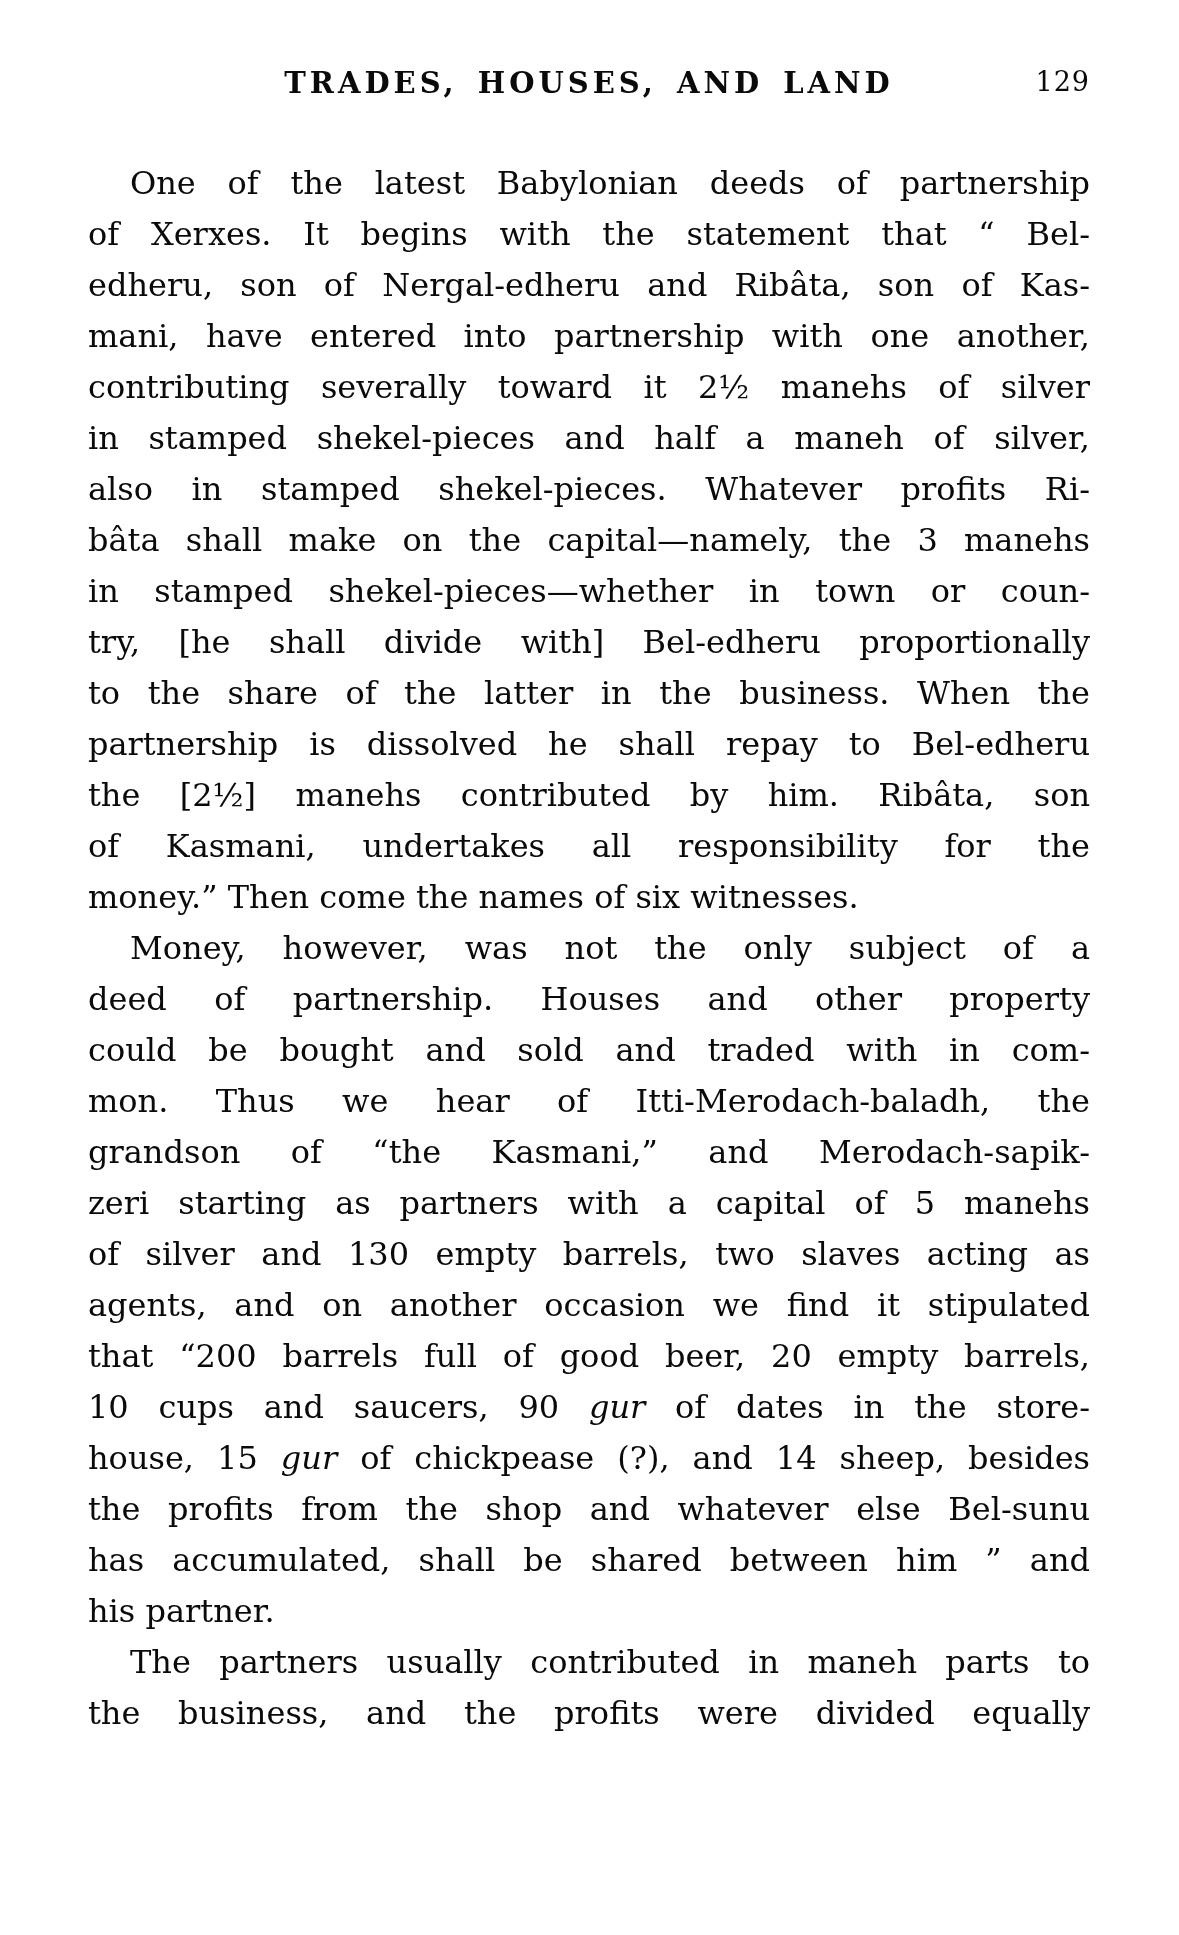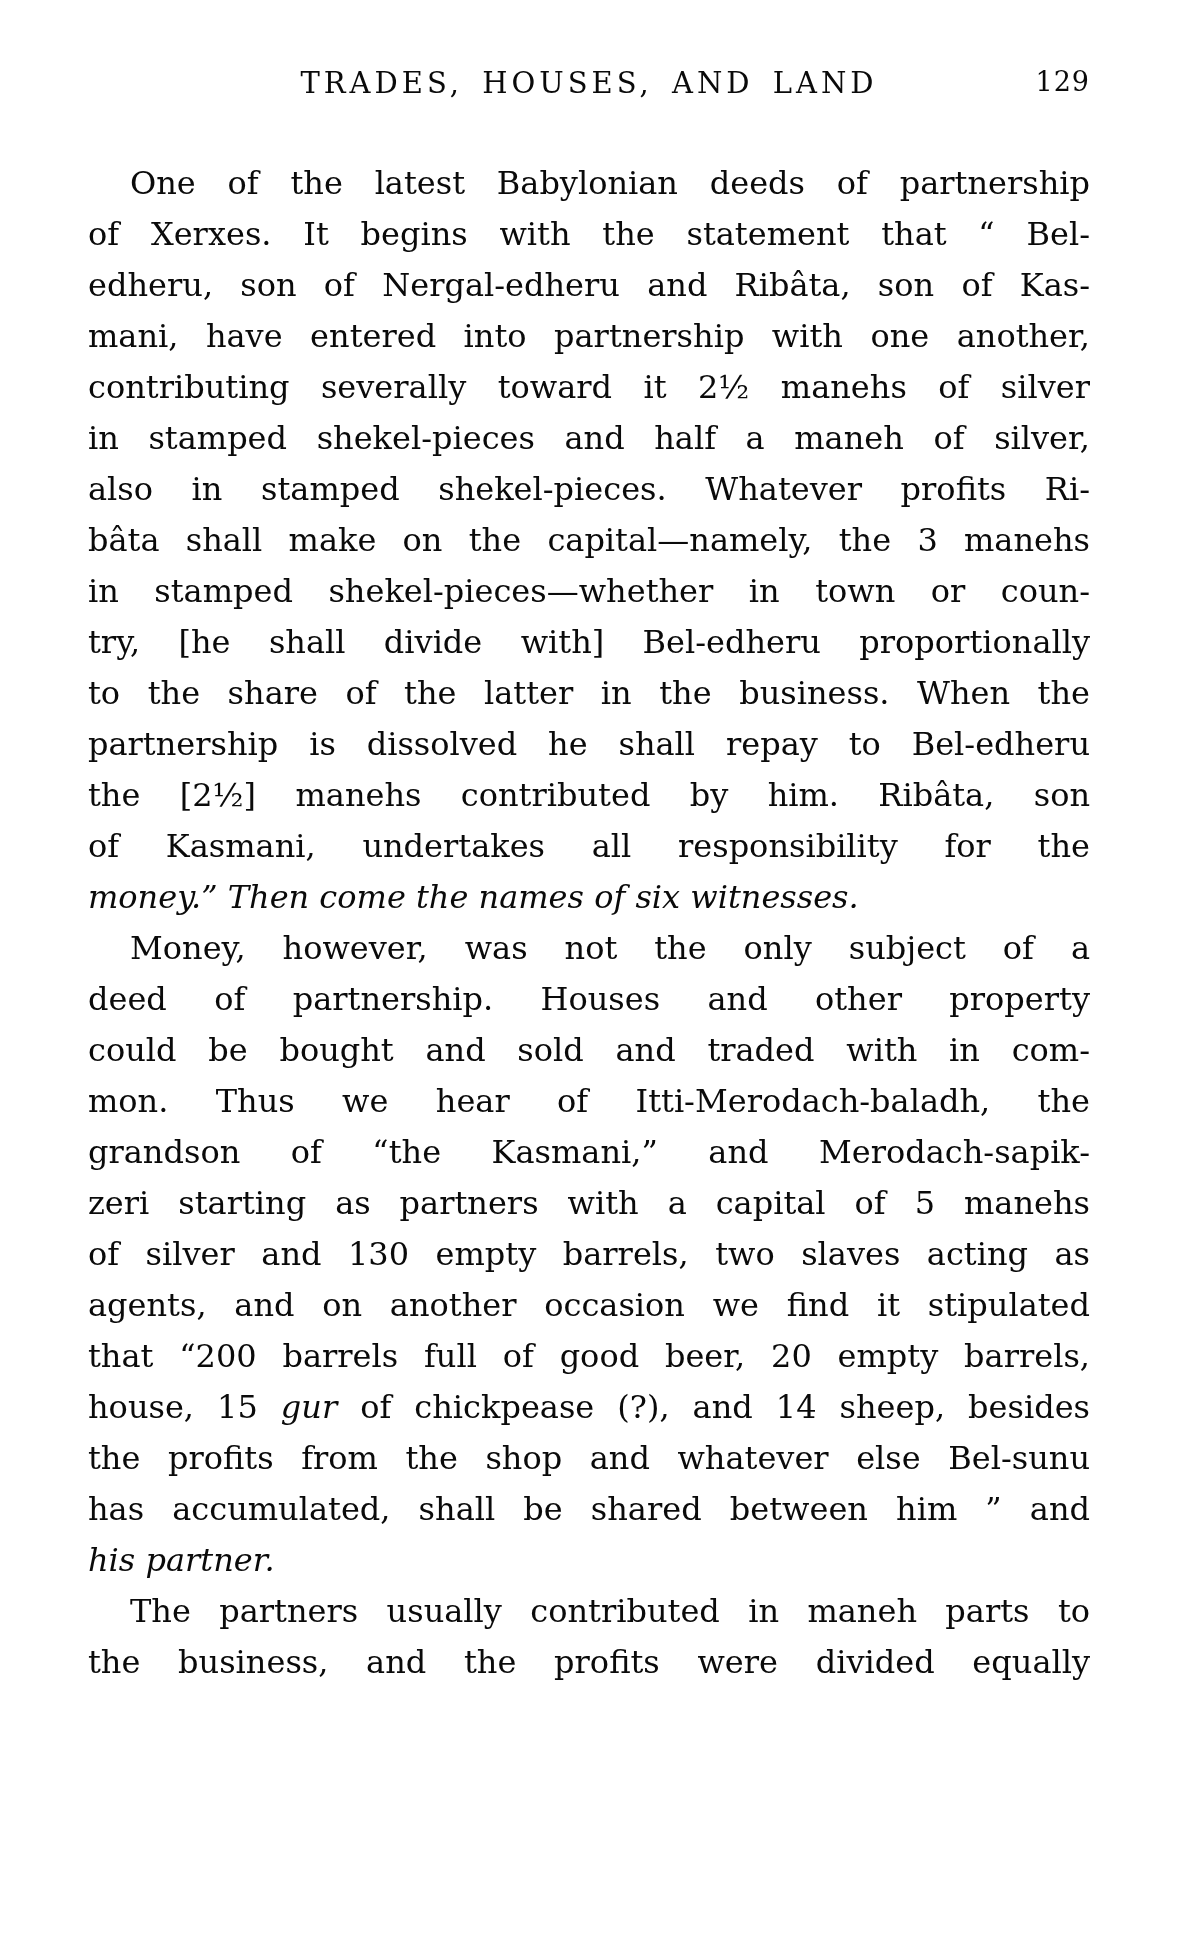--- a/index.html
+++ b/index.html
@@ -25,20 +25,21 @@
   }
   .header-title {
     position: absolute;
     left: 0;
     right: 0;
     text-align: center;
     font-size: 29px;
     letter-spacing: 4px;
     word-spacing: 6px;
     white-space: nowrap;
+    font-weight: bold;
   }
   .page-number {
     position: absolute;
     right: 0;
     top: 0;
     font-size: 27px;
     letter-spacing: 1px;
   }
   .page-body {
     position: absolute;
@@ -58,21 +59,20 @@
     text-align: justify;
     text-align-last: justify;
     overflow: hidden;
   }
   .line.indent {
     padding-left: 42px;
   }
   .line.no-justify {
     text-align: left;
     text-align-last: left;
-    font-style: italic;
   }
   .line i {
     font-style: italic;
   }
 </style>
 </head>
 <body>
 
 <div class="page">
 
@@ -102,20 +102,21 @@
       <div class="paragraph">
         <div class="line indent"><span>Money, however, was not the only subject of a</span></div>
         <div class="line"><span>deed of partnership. Houses and other property</span></div>
         <div class="line"><span>could be bought and sold and traded with in com-</span></div>
         <div class="line"><span>mon. Thus we hear of Itti-Merodach-baladh, the</span></div>
         <div class="line"><span>grandson of “the Kasmani,” and Merodach-sapik-</span></div>
         <div class="line"><span>zeri starting as partners with a capital of 5 manehs</span></div>
         <div class="line"><span>of silver and 130 empty barrels, two slaves acting as</span></div>
         <div class="line"><span>agents, and on another occasion we find it stipulated</span></div>
         <div class="line"><span>that “200 barrels full of good beer, 20 empty barrels,</span></div>
+        <div class="line"><span>10 cups and saucers, 90 </span><i>gur</i><span> of dates in the store-</span></div>
         <div class="line"><span>house, 15 </span><i>gur</i><span> of chickpease (?), and 14 sheep, besides</span></div>
         <div class="line"><span>the profits from the shop and whatever else Bel-sunu</span></div>
         <div class="line"><span>has accumulated, shall be shared between him ” and</span></div>
         <div class="line no-justify"><span>his partner.</span></div>
       </div>
       <div class="paragraph">
         <div class="line indent"><span>The partners usually contributed in maneh parts to</span></div>
         <div class="line"><span>the business, and the profits were divided equally</span></div>
       </div>
     </div>

